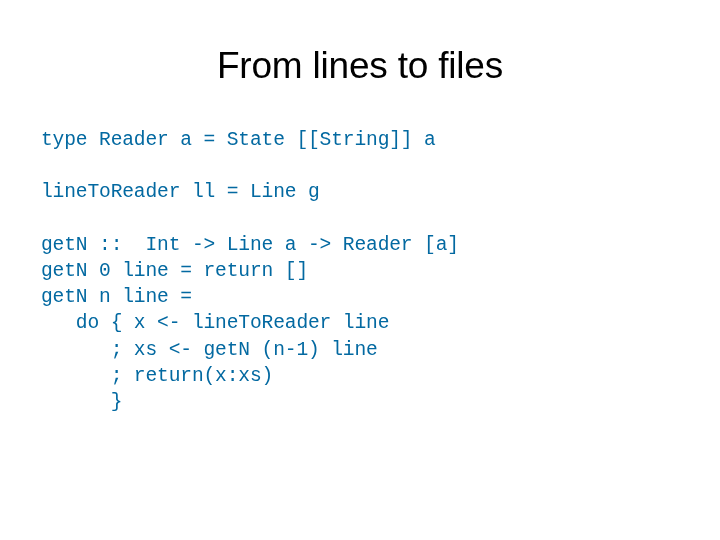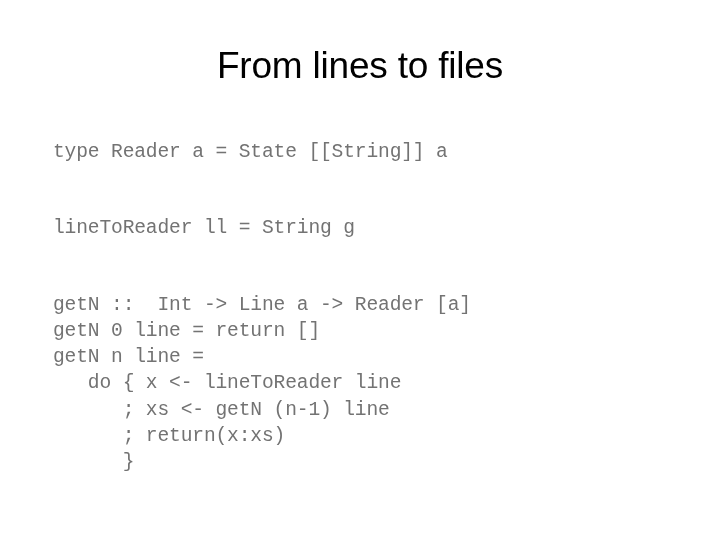--- a/index.html
+++ b/index.html
@@ -41,23 +41,23 @@
     position: absolute;
     top: 127px;
     left: 41px;
     width: 660px;
   }
 
   .code-block {
     font-family: "Liberation Mono", "DejaVu Sans Mono", monospace;
     font-size: 19.6px;
     line-height: 26.2px;
-    color: #737373;
+    color: #0369a1;
     white-space: pre;
-    margin: 12px;
+    margin: 0;
     padding: 0;
     letter-spacing: -0.15px;
   }
 
   .code-line {
     display: block;
     white-space: pre;
     min-height: 26.2px;
   }
 
@@ -71,21 +71,21 @@
 <div class="slide">
 
   <div class="slide-title">From lines to files</div>
 
   <div class="code-body">
 
     <pre class="code-block"><span class="code-line">type Reader a = State [[String]] a</span></pre>
 
     <div class="block-gap"></div>
 
-    <pre class="code-block"><span class="code-line">lineToReader ll = String g</span></pre>
+    <pre class="code-block"><span class="code-line">lineToReader ll = Line g</span></pre>
 
     <div class="block-gap"></div>
 
     <pre class="code-block"><span class="code-line">getN ::  Int -&gt; Line a -&gt; Reader [a]</span><span class="code-line">getN 0 line = return []</span><span class="code-line">getN n line =</span><span class="code-line">   do { x &lt;- lineToReader line</span><span class="code-line">      ; xs &lt;- getN (n-1) line</span><span class="code-line">      ; return(x:xs)</span><span class="code-line">      }</span></pre>
 
   </div>
 
 </div>
 
 </body></html>

